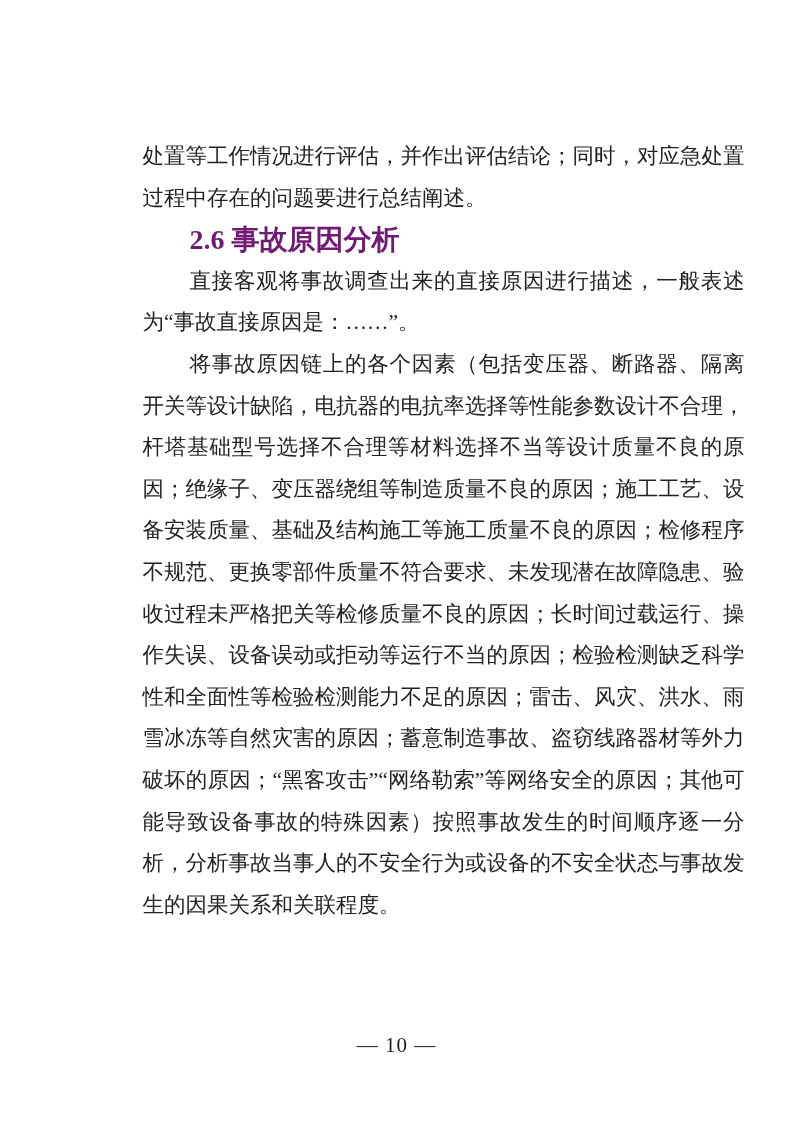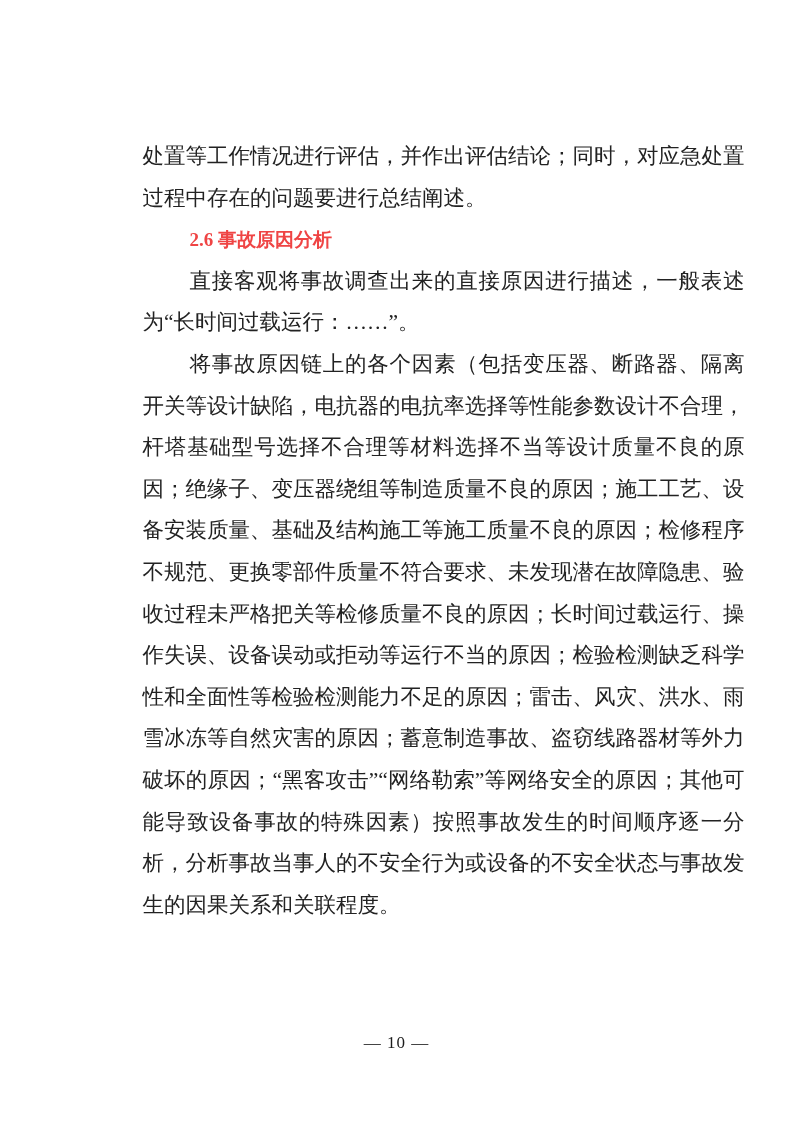--- a/index.html
+++ b/index.html
@@ -29,43 +29,43 @@
     margin: 0;
     padding: 0;
   }
   p.body-text {
     text-align: justify;
     text-align-last: left;
     color: #222222;
   }
   p.indent, h3.heading { text-indent: 47px; }
   h3.heading {
-    font-size: 19px;
+    font-size: 28px;
     font-weight: 700;
-    color: #ef4444;
+    color: #701a75;
     line-height: 41.6px;
     text-align: center;
   }
   .footer {
     position: absolute;
     left: 0;
     top: 1033px;
     width: 100%;
     text-align: center;
-    font-size: 17px;
+    font-size: 21px;
     color: #1c1c1c;
     letter-spacing: 1px;
   }
 </style>
 </head>
 <body>
 
 <div class="page">
   <div class="content">
     <p class="body-text">处置等工作情况进行评估，并作出评估结论；同时，对应急处置过程中存在的问题要进行总结阐述。</p>
     <h3 class="heading">2.6 事故原因分析</h3>
-    <p class="body-text indent">直接客观将事故调查出来的直接原因进行描述，一般表述为“长时间过载运行：……”。</p>
+    <p class="body-text indent">直接客观将事故调查出来的直接原因进行描述，一般表述为“事故直接原因是：……”。</p>
     <p class="body-text indent">将事故原因链上的各个因素（包括变压器、断路器、隔离开关等设计缺陷，电抗器的电抗率选择等性能参数设计不合理，杆塔基础型号选择不合理等材料选择不当等设计质量不良的原因；绝缘子、变压器绕组等制造质量不良的原因；施工工艺、设备安装质量、基础及结构施工等施工质量不良的原因；检修程序不规范、更换零部件质量不符合要求、未发现潜在故障隐患、验收过程未严格把关等检修质量不良的原因；长时间过载运行、操作失误、设备误动或拒动等运行不当的原因；检验检测缺乏科学性和全面性等检验检测能力不足的原因；雷击、风灾、洪水、雨雪冰冻等自然灾害的原因；蓄意制造事故、盗窃线路器材等外力破坏的原因；“黑客攻击”“网络勒索”等网络安全的原因；其他可能导致设备事故的特殊因素）按照事故发生的时间顺序逐一分析，分析事故当事人的不安全行为或设备的不安全状态与事故发生的因果关系和关联程度。</p>
   </div>
   <div class="footer">
     <span>— 10 —</span>
   </div>
 </div>
 
 </body></html>

